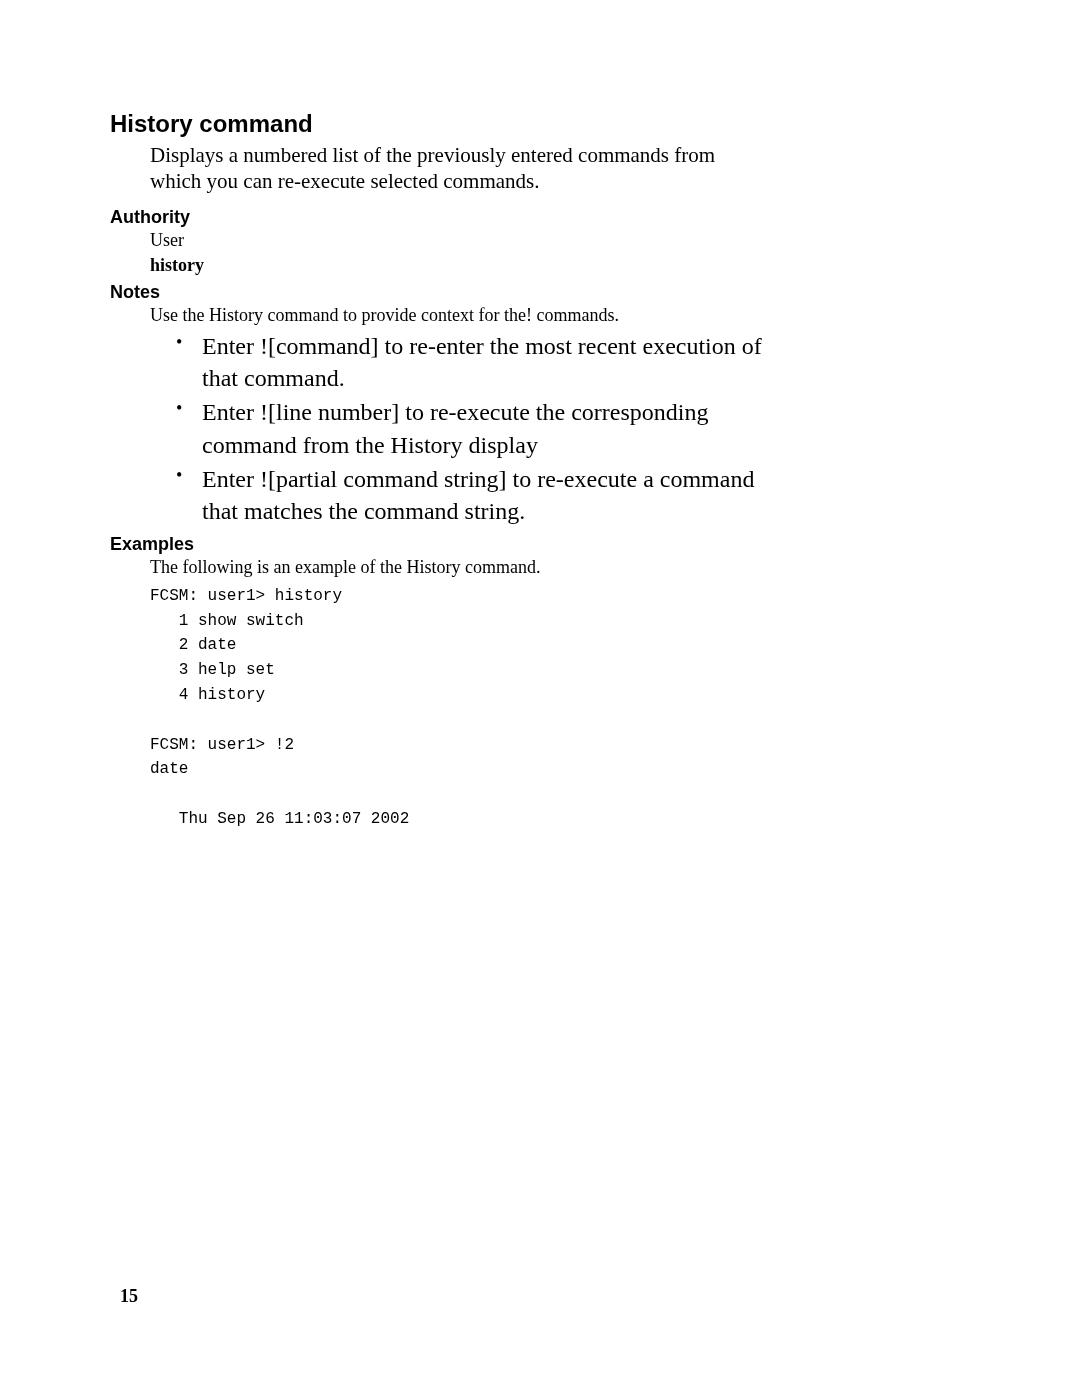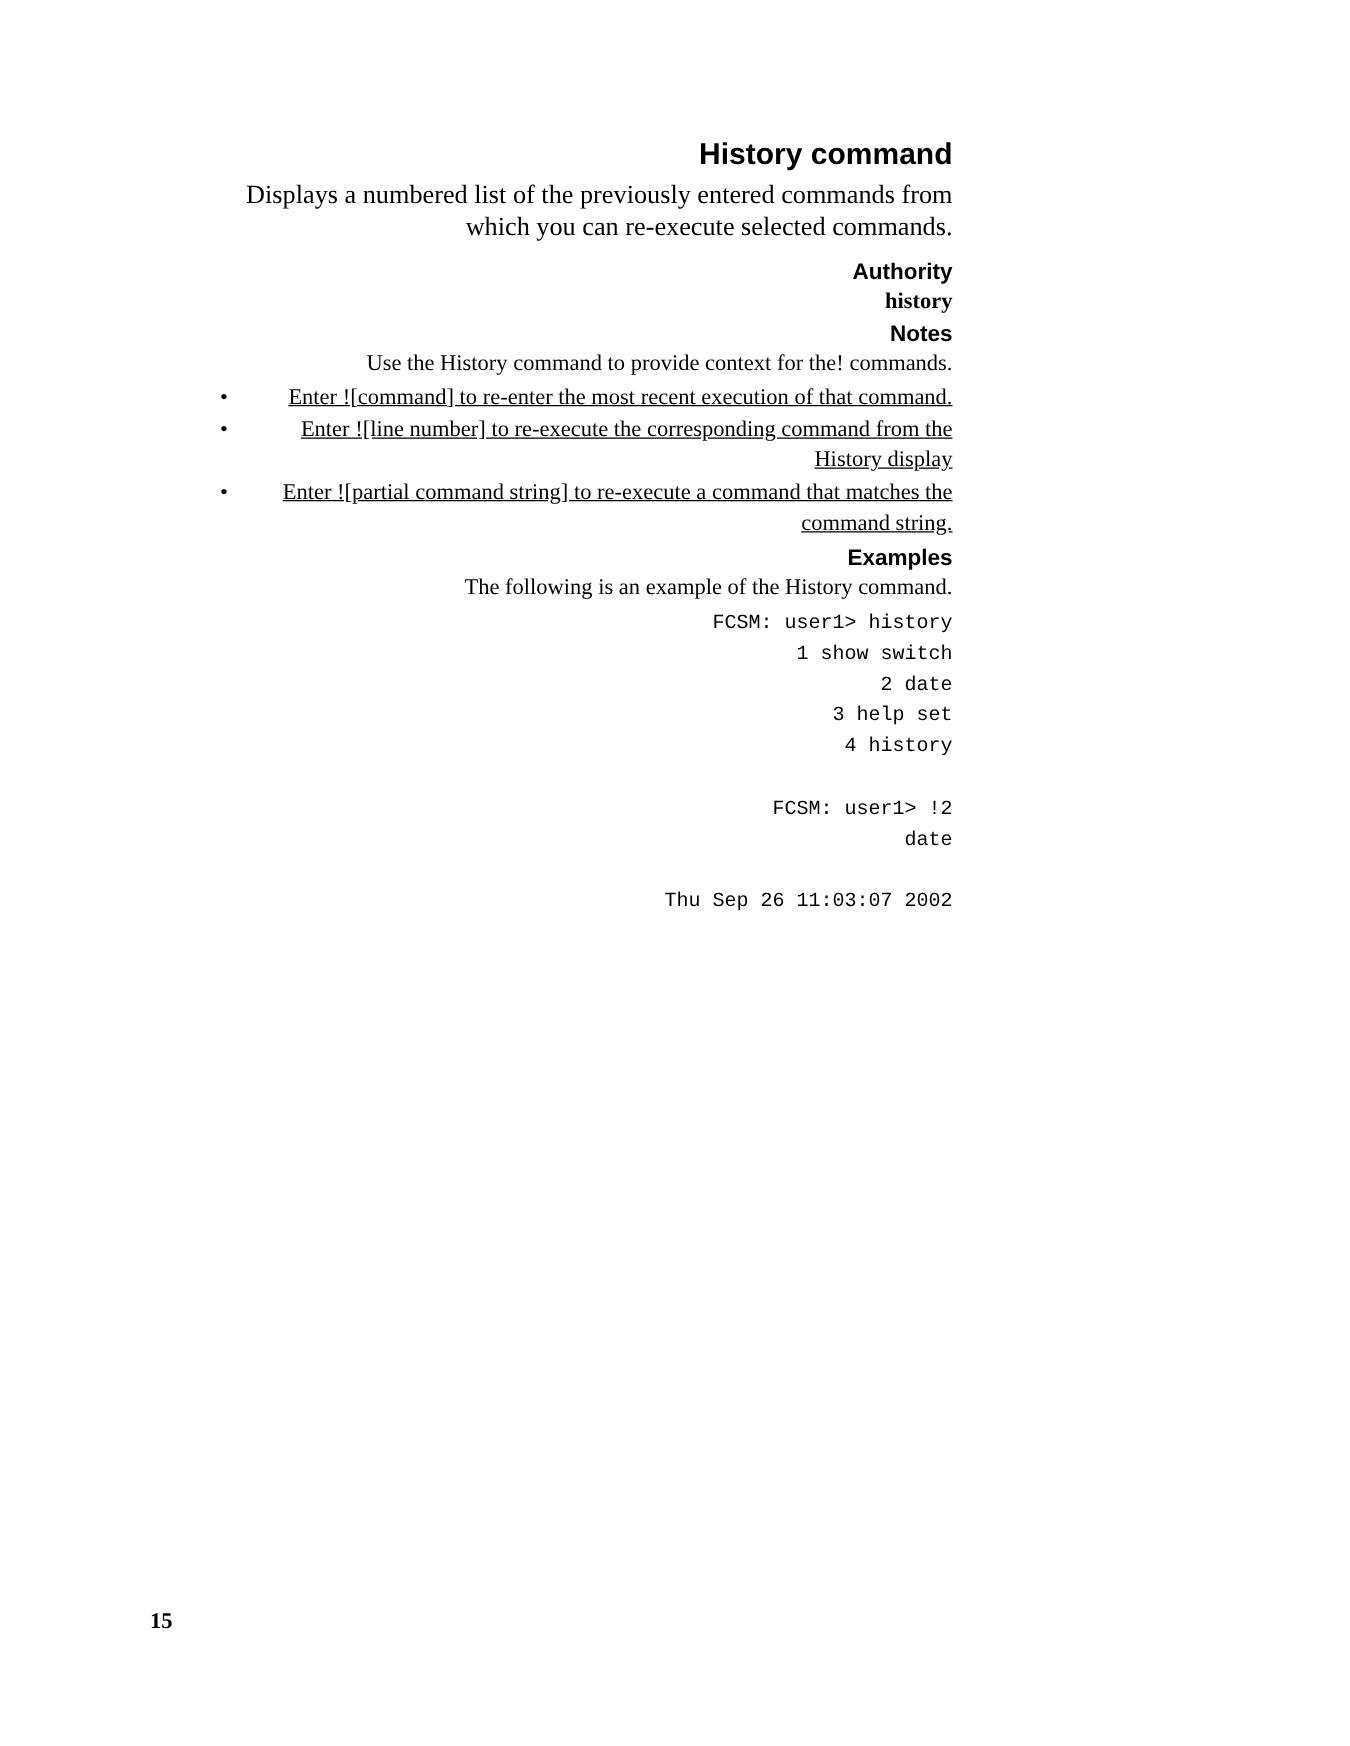--- a/index.html
+++ b/index.html
@@ -10,21 +10,20 @@
     height: 1397px;
   }
   .page {
     box-sizing: border-box;
     width: 872px;
     height: 1397px;
     padding: 110px 110px 60px 110px;
     font-family: "Times New Roman", Times, serif;
     color: #000;
     position: relative;
-    text-align: right;
   }
   .title {
     font-family: Arial, Helvetica, sans-serif;
     font-weight: bold;
     font-size: 24px;
     margin: 0 0 4px 0;
   }
   .lead {
     font-size: 21px;
     line-height: 1.25;
@@ -47,24 +46,23 @@
     margin: 0 0 6px 40px;
   }
   ul.notes-list {
     margin: 2px 0 6px 60px;
     padding: 0;
     list-style: none;
   }
   ul.notes-list li {
     position: relative;
     padding-left: 32px;
-    font-size: 18px;
+    font-size: 24px;
     line-height: 1.35;
     margin: 2px 0;
-    text-decoration: underline;
   }
   ul.notes-list li::before {
     content: "•";
     position: absolute;
     left: 6px;
     top: 0;
     font-size: 18px;
   }
   pre.console {
     font-family: "Courier New", Courier, monospace;
@@ -84,20 +82,21 @@
 </style>
 </head>
 <body>
 
 <div class="page">
 
   <h1 class="title">History command</h1>
   <p class="lead">Displays a numbered list of the previously entered commands from which you can re-execute selected commands.</p>
 
   <div class="section-heading">Authority</div>
+  <p class="body-text">User</p>
 
   <p class="bold-history">history</p>
 
   <div class="section-heading">Notes</div>
   <p class="body-text">Use the History command to provide context for the! commands.</p>
   <ul class="notes-list">
     <li>Enter ![command] to re-enter the most recent execution of that command.</li>
     <li>Enter ![line number] to re-execute the corresponding command from the History display</li>
     <li>Enter ![partial command string] to re-execute a command that matches the command string.</li>
   </ul>

